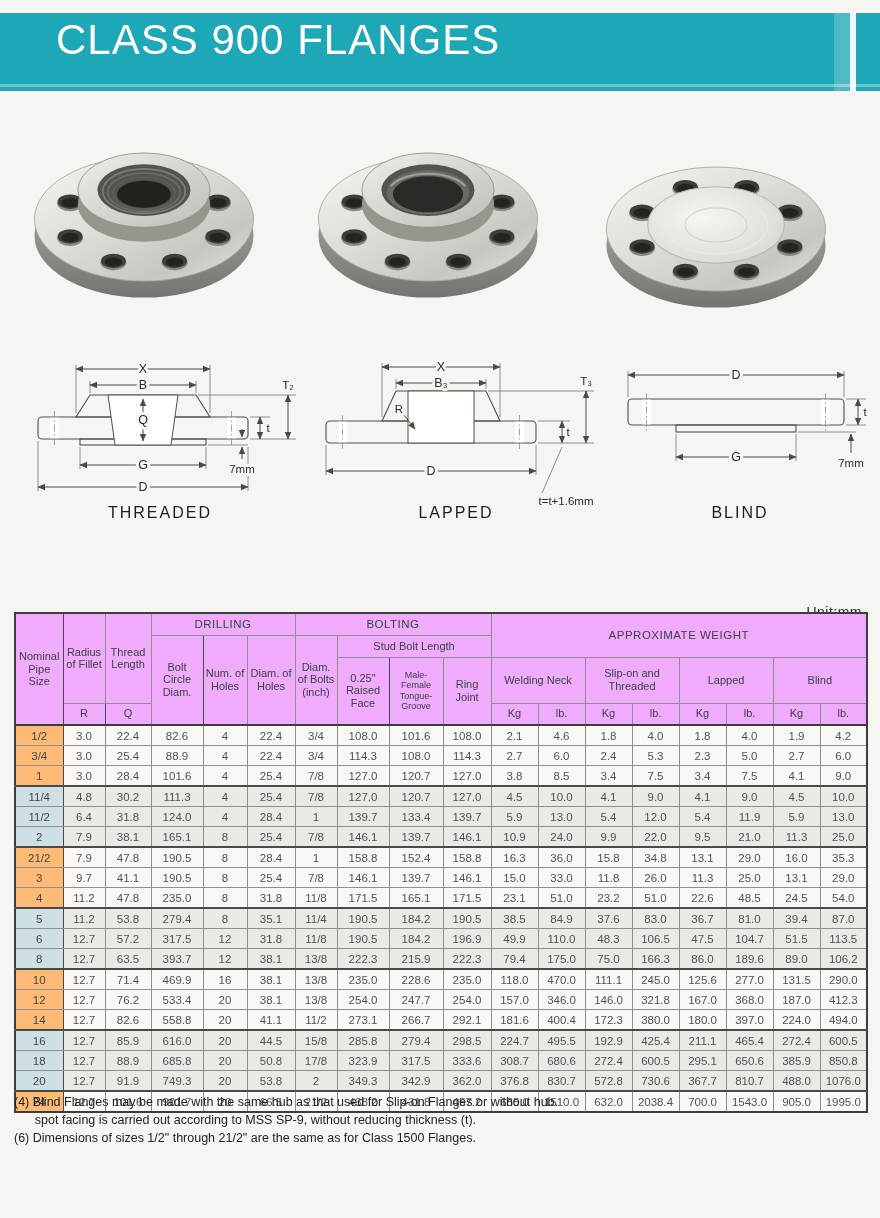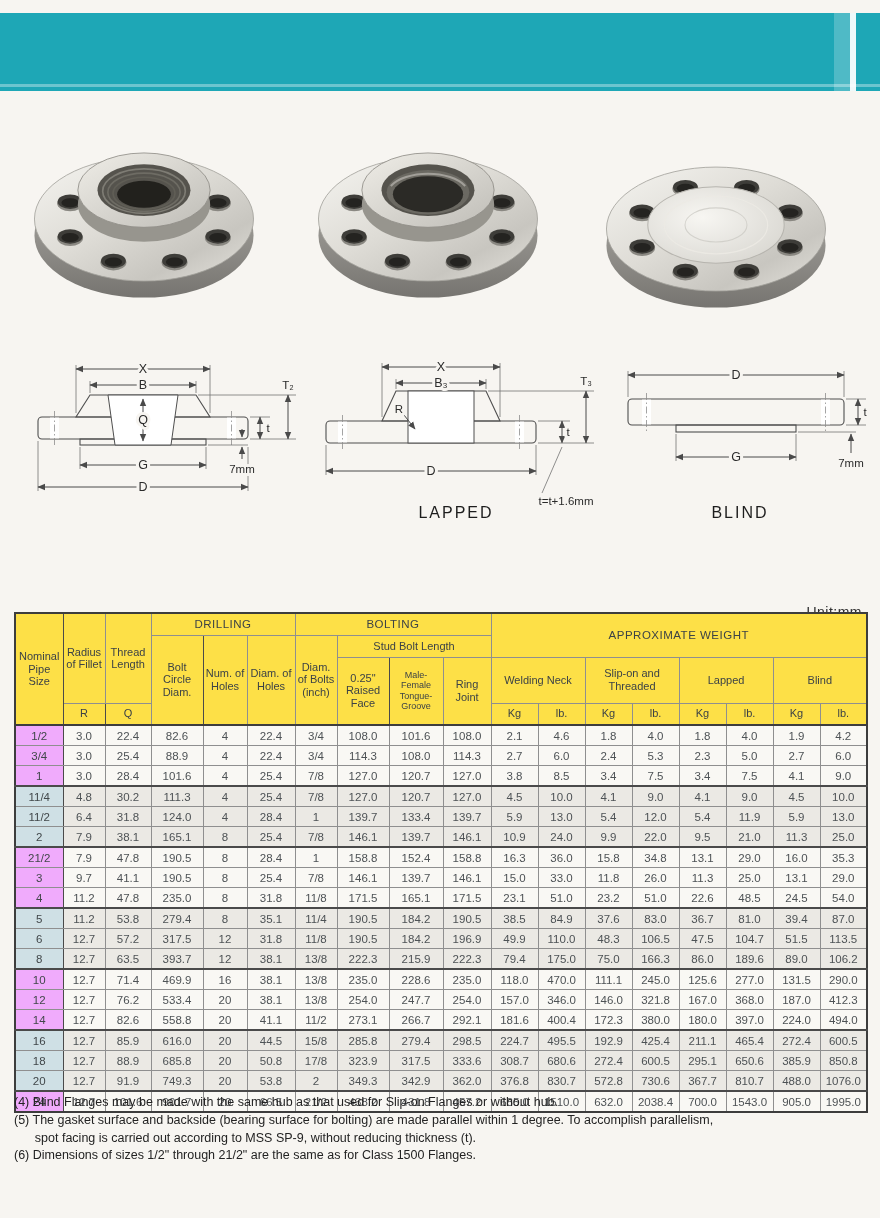--- a/index.html
+++ b/index.html
@@ -37,27 +37,27 @@
   .dim{stroke:#4a4a4a;stroke-width:1;}
   .out{stroke:#4f4f4f;stroke-width:1.1;fill:none;}
   .cl{stroke:#8d8d8d;stroke-width:0.8;stroke-dasharray:7 2.5 1.5 2.5;}
 
   
   #unit-label{position:absolute;right:18px;top:604px;font-size:14px;color:#2e2e2e;letter-spacing:0.5px;}
   #spec-table{position:absolute;left:14px;top:612px;width:852px;border-collapse:collapse;table-layout:fixed;
         border:2px solid #3d3d3d;}
   #spec-table th,#spec-table td{border:1px solid #8f8f8f;text-align:center;vertical-align:middle;
         padding:0 1px;overflow:hidden;}
-  #spec-table th{background:#fde047;font-weight:normal;color:#3c4246;font-size:11px;line-height:1.15;margin-top:12px;}
+  #spec-table th{background:#f0abfc;font-weight:normal;color:#3c4246;font-size:11px;line-height:1.15;margin-top:12px;}
   #spec-table tr.hr1{height:22px;} #spec-table tr.hr2{height:22px;}
   #spec-table tr.hr3{height:46px;} #spec-table tr.hr4{height:22px;}
   #spec-table th.grp{font-size:11.5px;letter-spacing:0.5px;}
   #spec-table th.tiny{font-size:9px;}
   #spec-table tbody td{font-size:11.5px;color:#4d5255;height:19px;background:#f9f8f4;}
-  #spec-table tbody td.size-col{background:#f0abfc;color:#41474a;}
+  #spec-table tbody td.size-col{background:#fdba74;color:#41474a;}
   #spec-table tbody tr.band td{background:#ebe9e4;}
   #spec-table tbody tr.band td.size-col{background:#cfe0e5;}
   #spec-table tbody tr.group-start td{border-top:2px solid #4a4a4a;}
   #spec-table tbody tr:first-child td{border-top:2px solid #3d3d3d;}
   #spec-table td:first-child,#spec-table th:first-child{border-right:1.6px solid #4a4a4a;}
 
   
   #footnotes{position:absolute;left:14px;top:1094px;width:856px;font-size:12.5px;color:#232323;line-height:1.42;}
   .fn{white-space:pre-wrap;}
 </style>
@@ -95,20 +95,21 @@
           <stop offset="1" stop-color="#d5d3cd"></stop>
       </radialGradient>
     </defs>
   </svg>
 
   <div id="banner">
     <div class="stripe-a"></div>
     <div class="stripe-b"></div>
     <div class="bottom-line"></div>
   </div>
+  <div id="page-title">CLASS 900 FLANGES</div>
 
   <div class="photo" id="photo-threaded"><svg width="252" height="186" viewBox="0 0 240 180">
         <ellipse cx="120" cy="108" rx="106" ry="60" fill="url(#gRim)"></ellipse>
         <ellipse cx="120" cy="92" rx="106" ry="60" fill="url(#gDisc)" stroke="#a3a19b" stroke-width="0.8"></ellipse>
         <g>
           <ellipse cx="191.5" cy="110.39999999999999" rx="12.6" ry="7.6" fill="#8a8882"></ellipse>
           <ellipse cx="191.5" cy="108.8" rx="12" ry="7" fill="#3e3d39"></ellipse>
           <ellipse cx="191.5" cy="109.8" rx="8.4" ry="4.4" fill="#242320"></ellipse>
         </g>
         <g>
@@ -292,20 +293,21 @@
 
     <line x1="186" y1="54" x2="284" y2="54" class="ext"></line>
     <line x1="276" y1="54" x2="276" y2="98" class="dim" marker-start="url(#arr)" marker-end="url(#arr)"></line>
     <text x="276" y="48" class="dt dts">T₂</text>
 
     <line x1="196" y1="104" x2="236" y2="104" class="ext"></line>
     <line x1="230" y1="88" x2="230" y2="96" class="dim" marker-end="url(#arr)"></line>
     <line x1="230" y1="118" x2="230" y2="106" class="dim" marker-end="url(#arr)"></line>
     <text x="230" y="132" class="dt dts">7mm</text>
   </svg>
+  <div class="dg-caption" id="cap-threaded">THREADED</div>
 
   <svg class="dg" id="dg-lapped" width="300" height="172" viewBox="0 0 300 172">
     <rect x="22" y="80" width="210" height="22" rx="4" class="out" fill="url(#stip)"></rect>
     <rect x="34" y="80.6" width="9" height="20.8" fill="#ffffff"></rect>
     <rect x="211" y="80.6" width="9" height="20.8" fill="#ffffff"></rect>
     <line x1="38.5" y1="74" x2="38.5" y2="108" class="cl"></line>
     <line x1="215.5" y1="74" x2="215.5" y2="108" class="cl"></line>
     <polygon points="92,50 182,50 196,80 78,80" class="out" fill="url(#stip)"></polygon>
     <rect x="104" y="50" width="66" height="52" fill="#ffffff" stroke="#4f4f4f" stroke-width="1"></rect>
 
@@ -810,18 +812,17 @@
           <td>700.0</td>
           <td>1543.0</td>
           <td>905.0</td>
           <td>1995.0</td>
         </tr>
       </tbody>
   </table>
 
   <div id="footnotes">
       <div class="fn">(4) Blind Flanges may be made with the same hub as that used for Slip-on Flanges or without hub.</div>
-      <div class="fn">(5) The gasket surface and backside (bearing surface for bolting) are made parallel within 1 degree. To accomplish parallelism,</div>
       <div class="fn">      spot facing is carried out according to MSS SP-9, without reducing thickness (t).</div>
       <div class="fn">(6) Dimensions of sizes 1/2" through 21/2" are the same as for Class 1500 Flanges.</div>
     </div>
 
 </div>
 
 </body></html>

